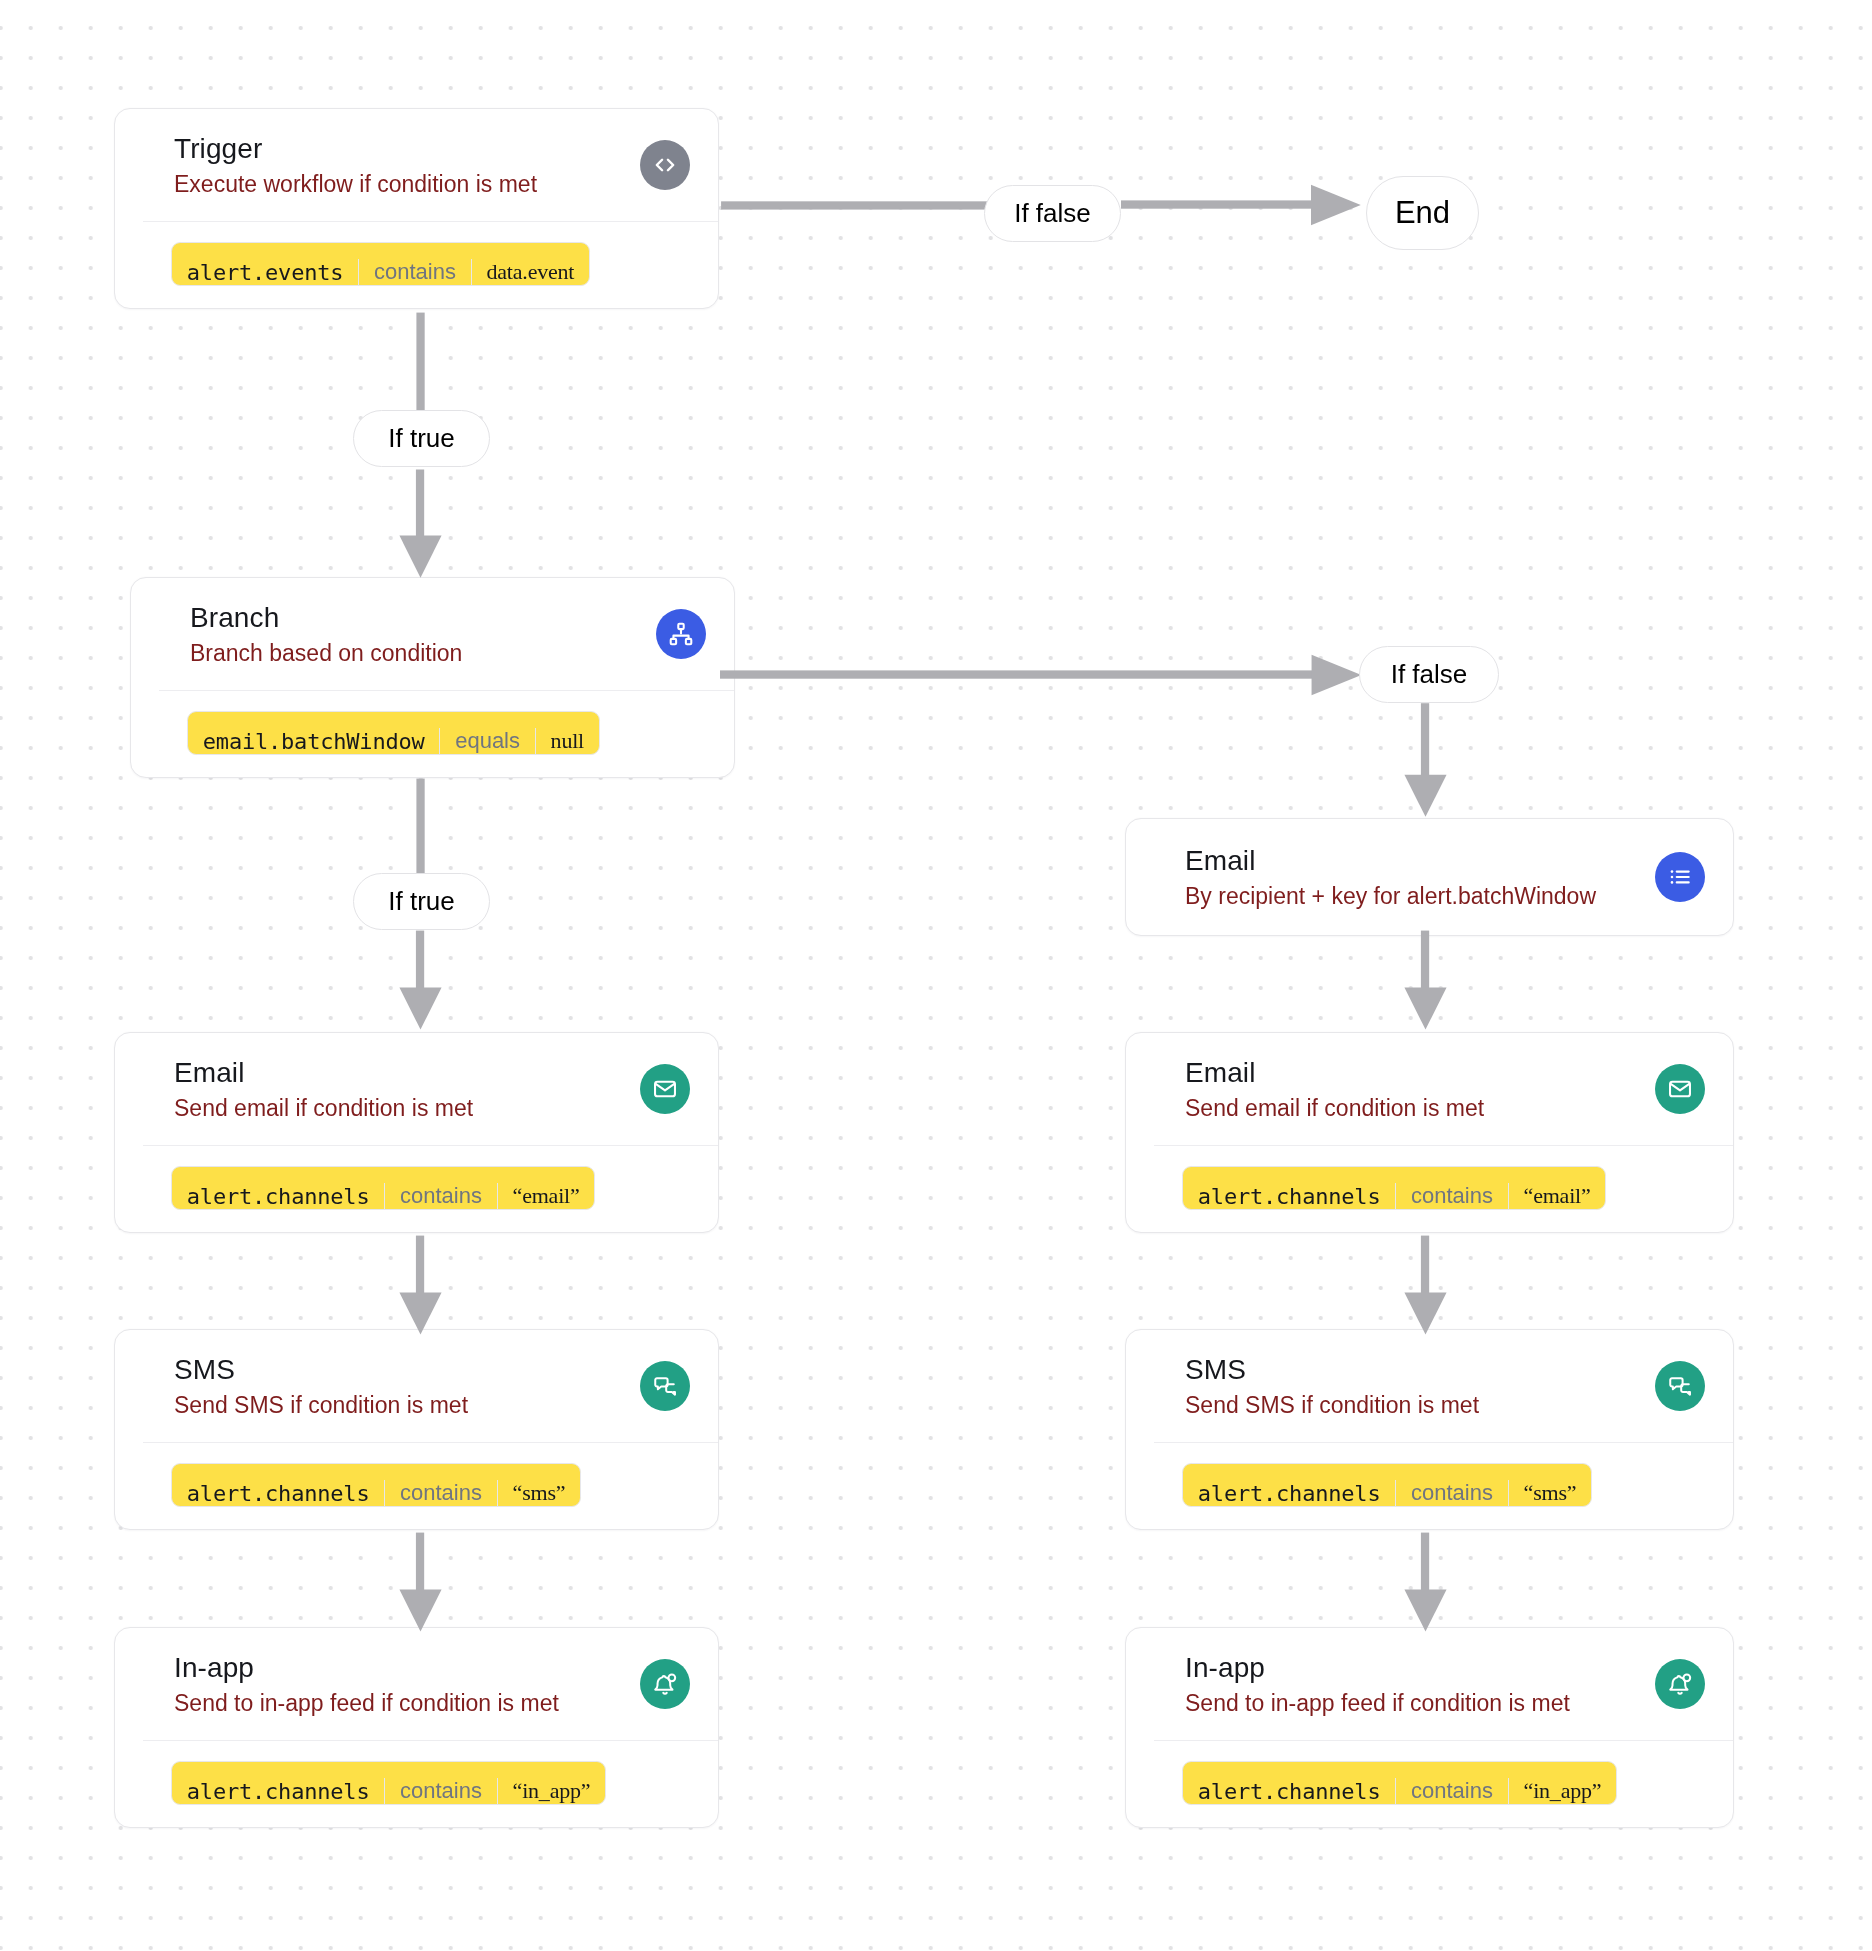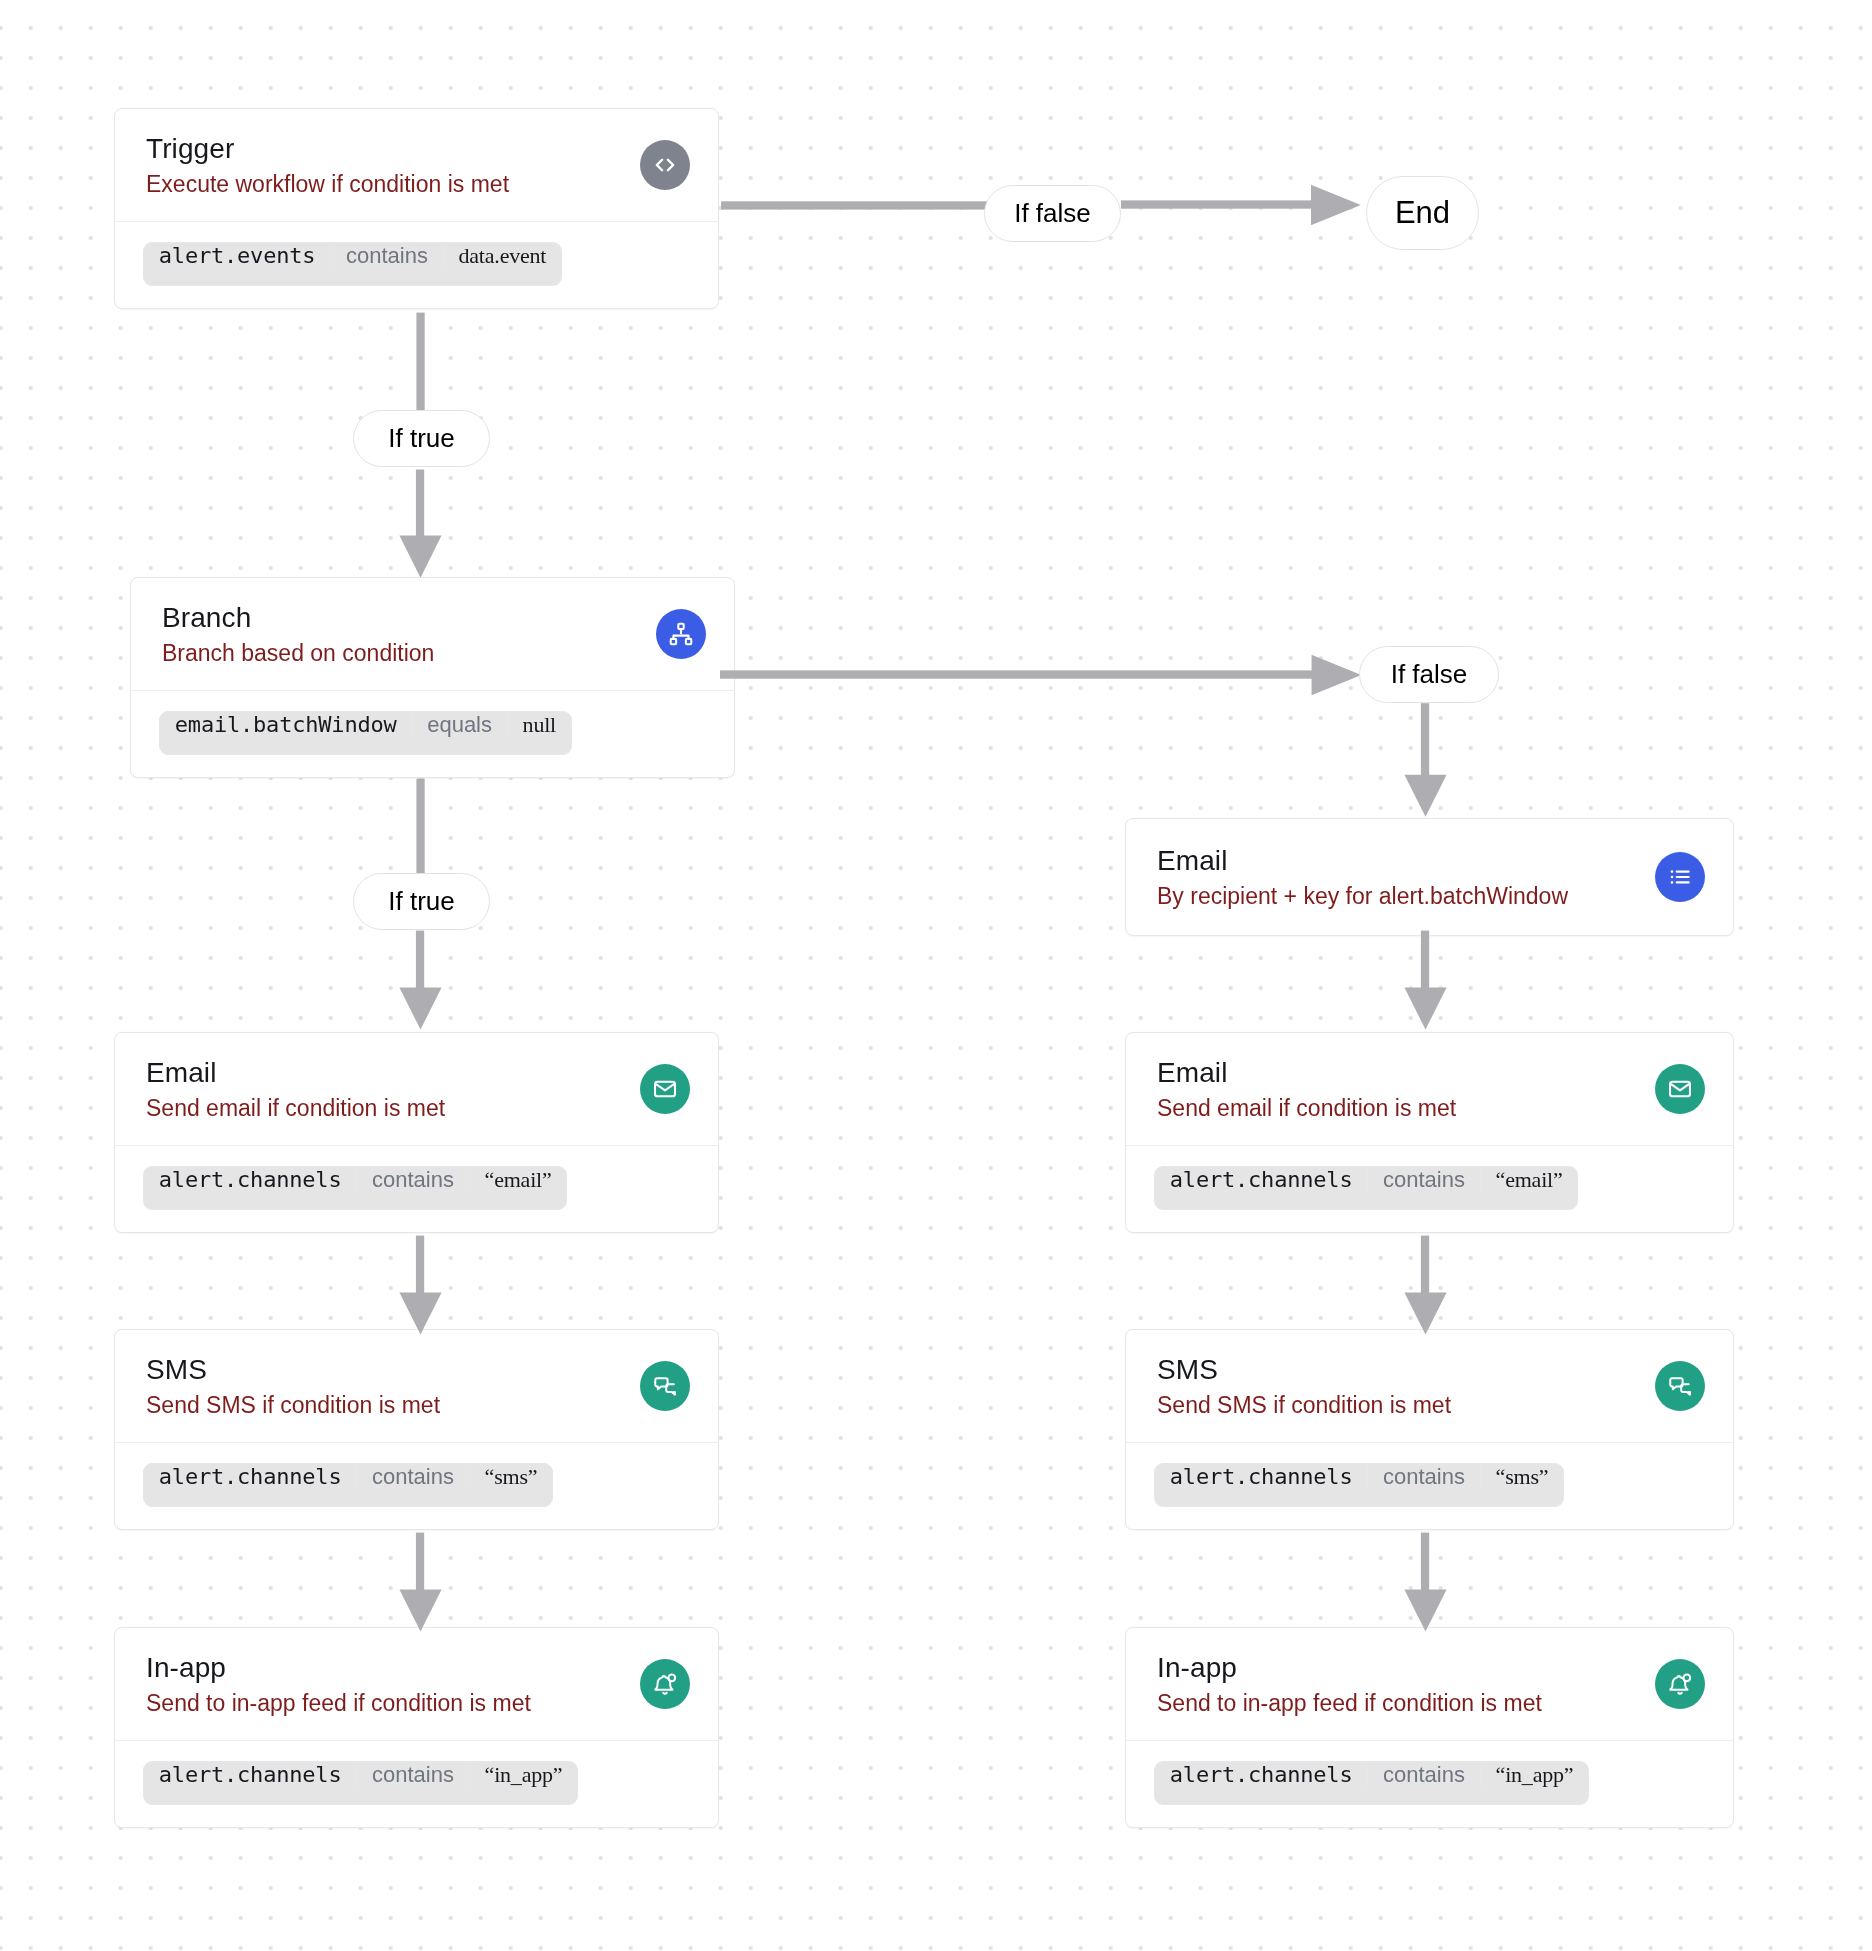--- a/index.html
+++ b/index.html
@@ -21,23 +21,24 @@
     background-size: 30px 30px;
     background-position: 15.7px 13px;
     overflow: hidden;
   }
 
   
   .node {
     position: absolute;
     background: #ffffff;
     border: 1.4px solid #e7e7ea;
-    border-radius: 8px;
+    border-radius: 16px;
     box-shadow: 0 0.9px 1.8px rgba(16,24,40,0.04);
     box-sizing: border-box;
+    padding-left: 28px;
   }
   .node-head {
     display: flex;
     align-items: center;
     justify-content: space-between;
     padding: 24px 28px 24px 31px;
     min-height: 68px;
     box-sizing: border-box;
   }
   .node-head.no-body {
@@ -79,25 +80,25 @@
   .node-icon svg { display: block; }
 
   .node-body {
     border-top: 1.4px solid #ededf0;
     padding: 20px 28px 22px 28px;
   }
 
   
   .cond {
     display: inline-flex;
-    align-items: flex-start;
+    align-items: flex-end;
     border: 1.4px solid #e7e7ea;
     border-radius: 9.2px;
     overflow: hidden;
-    background: #e5e5e5;
+    background: #fde047;
     height: 42px;
   }
   .cond > span {
     display: flex;
     align-items: center;
     padding: 0 14.8px;
     font-size: 22px;
   }
   .cond .c-field {
     font-family: "DejaVu Sans Mono", monospace;

